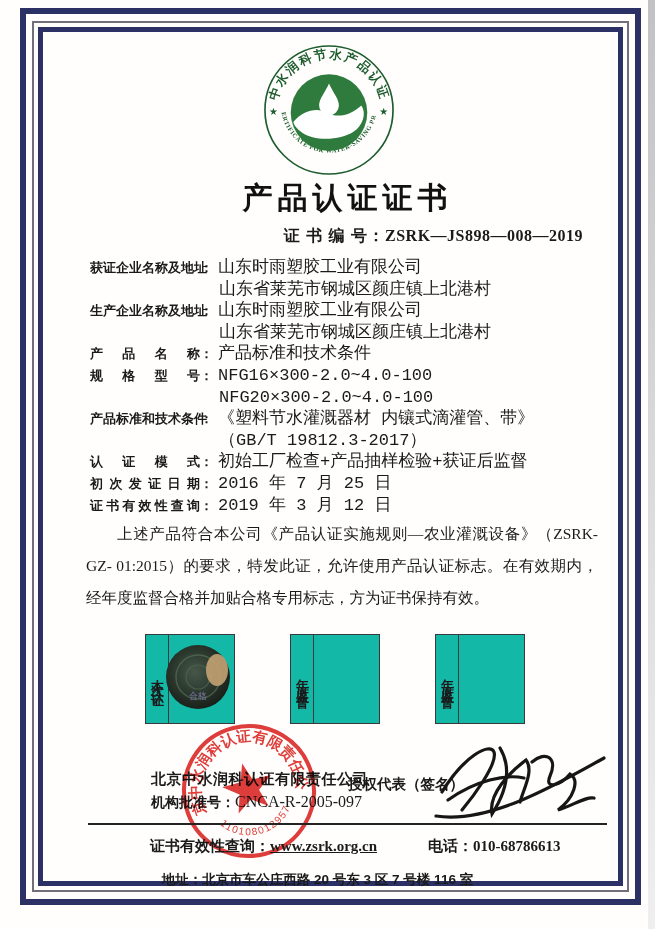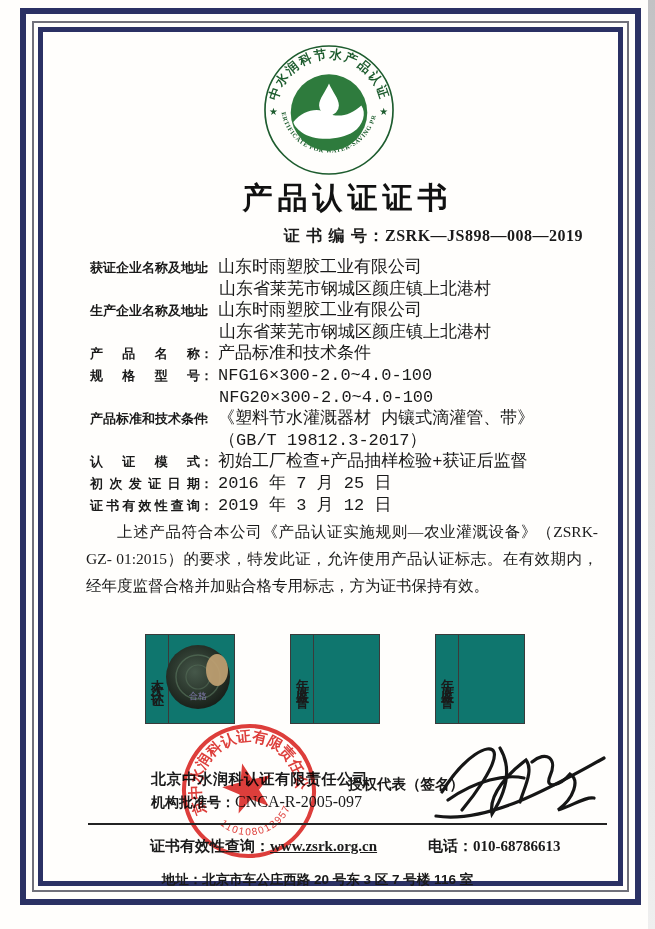--- a/index.html
+++ b/index.html
@@ -32,24 +32,24 @@
 
   .fields{position:absolute;left:90px;top:257px;width:500px;}
   .frow{line-height:20.6px;white-space:nowrap;}
   .flabel{display:inline-block;width:110px;font-family:"Liberation Sans", sans-serif;
     font-weight:700;font-size:13px;text-align:justify;text-align-last:justify;vertical-align:baseline;}
   .fcolon{font-family:"Liberation Sans", sans-serif;font-weight:700;font-size:13px;}
   .fvalue{font-size:17px;margin-left:5px;font-family:Liberation Mono, monospace;}
   .fcont .fvalue{margin-left:129px;}
 
   .para{position:absolute;left:86px;top:518px;width:512px;font-size:15.5px;
-    line-height:27px;text-indent:2em;text-align:justify;}
+    line-height:32px;text-indent:2em;text-align:justify;}
 
   .boxrow{position:absolute;left:0;top:634px;width:655px;height:90px;}
-  .sbox{position:absolute;top:0;width:88px;height:88px;border:1.5px solid #3a3a3a;background:#0f766e;}
+  .sbox{position:absolute;top:0;width:88px;height:88px;border:1.5px solid #3a3a3a;background:#14b8a6;}
   .sbox .vlab{position:absolute;left:0;top:0;bottom:0;width:22px;border-right:1.5px solid #3a3a3a;
     display:flex;align-items:center;justify-content:center;
     writing-mode:vertical-rl;text-orientation:upright;
     font-size:13px;letter-spacing:5px;font-weight:600;}
   .sbox.b1{left:145px;} .sbox.b2{left:290px;} .sbox.b3{left:435px;}
   .darkstamp{position:absolute;left:19px;top:9px;width:68px;height:68px;}
 
   .org{position:absolute;left:151px;top:770px;font-size:15px;}
   .org .company{font-family:"Liberation Sans", sans-serif;font-weight:700;letter-spacing:.5px;}
   .org .approval{margin-top:4px;}

